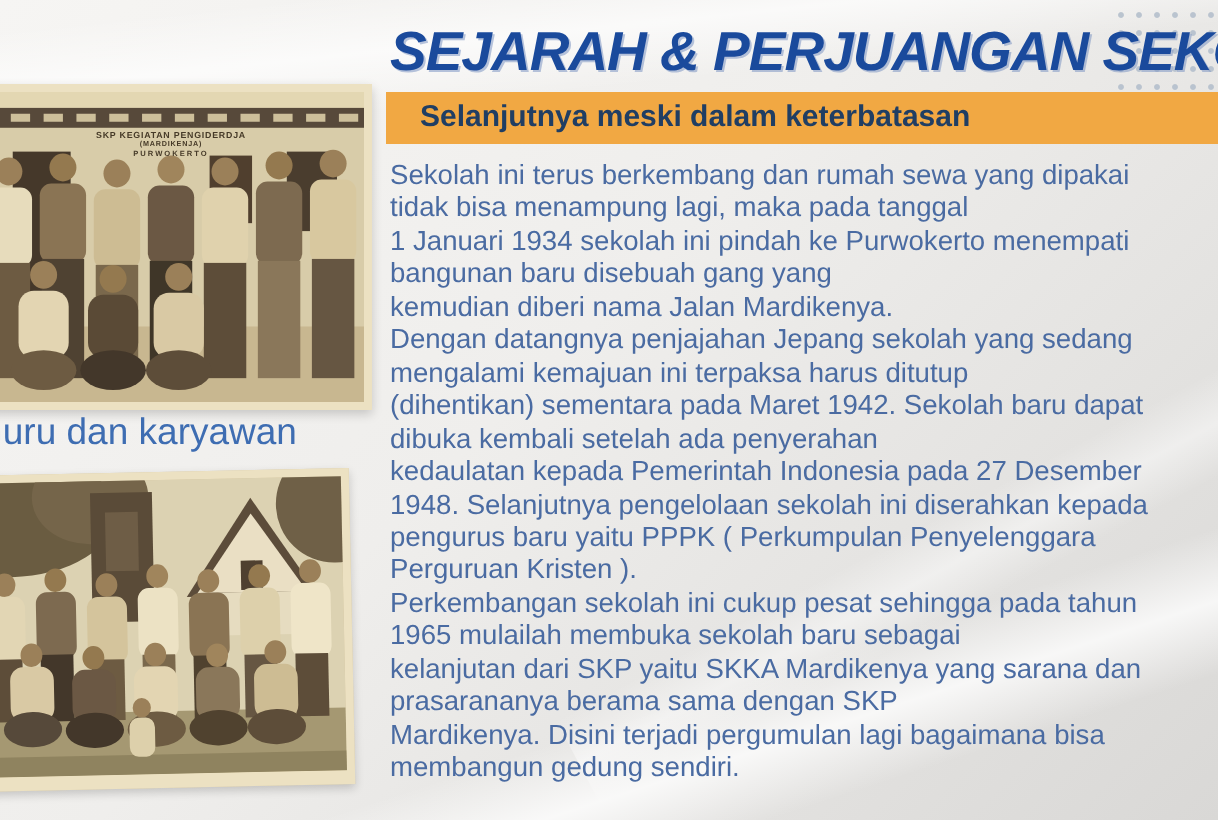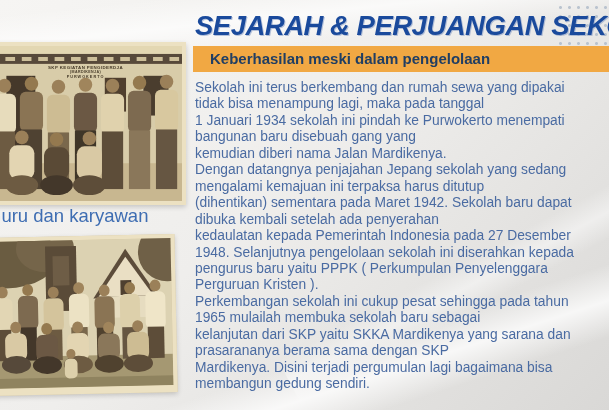--- a/index.html
+++ b/index.html
@@ -67,21 +67,21 @@
 <div class="slide">
 
   <div class="streak s1"></div>
   <div class="streak s3"></div>
   <div class="streak s2"></div>
   <div class="dots"></div>
 
   <div class="title">SEJARAH &amp; PERJUANGAN SEKOLAH</div>
 
   <div class="subtitle-bar">
-    <span class="subtitle-text">Keberhasilan meski dalam pengelolaan</span>
+    <span class="subtitle-text">Selanjutnya meski dalam keterbatasan</span>
   </div>
 
   <div class="body-text">
       <div class="body-line">Sekolah ini terus berkembang dan rumah sewa yang dipakai</div>
       <div class="body-line">tidak bisa menampung lagi, maka pada tanggal</div>
       <div class="body-line">1 Januari 1934 sekolah ini pindah ke Purwokerto menempati</div>
       <div class="body-line">bangunan baru disebuah gang yang</div>
       <div class="body-line">kemudian diberi nama Jalan Mardikenya.</div>
       <div class="body-line">Dengan datangnya penjajahan Jepang sekolah yang sedang</div>
       <div class="body-line">mengalami kemajuan ini terpaksa harus ditutup</div>

